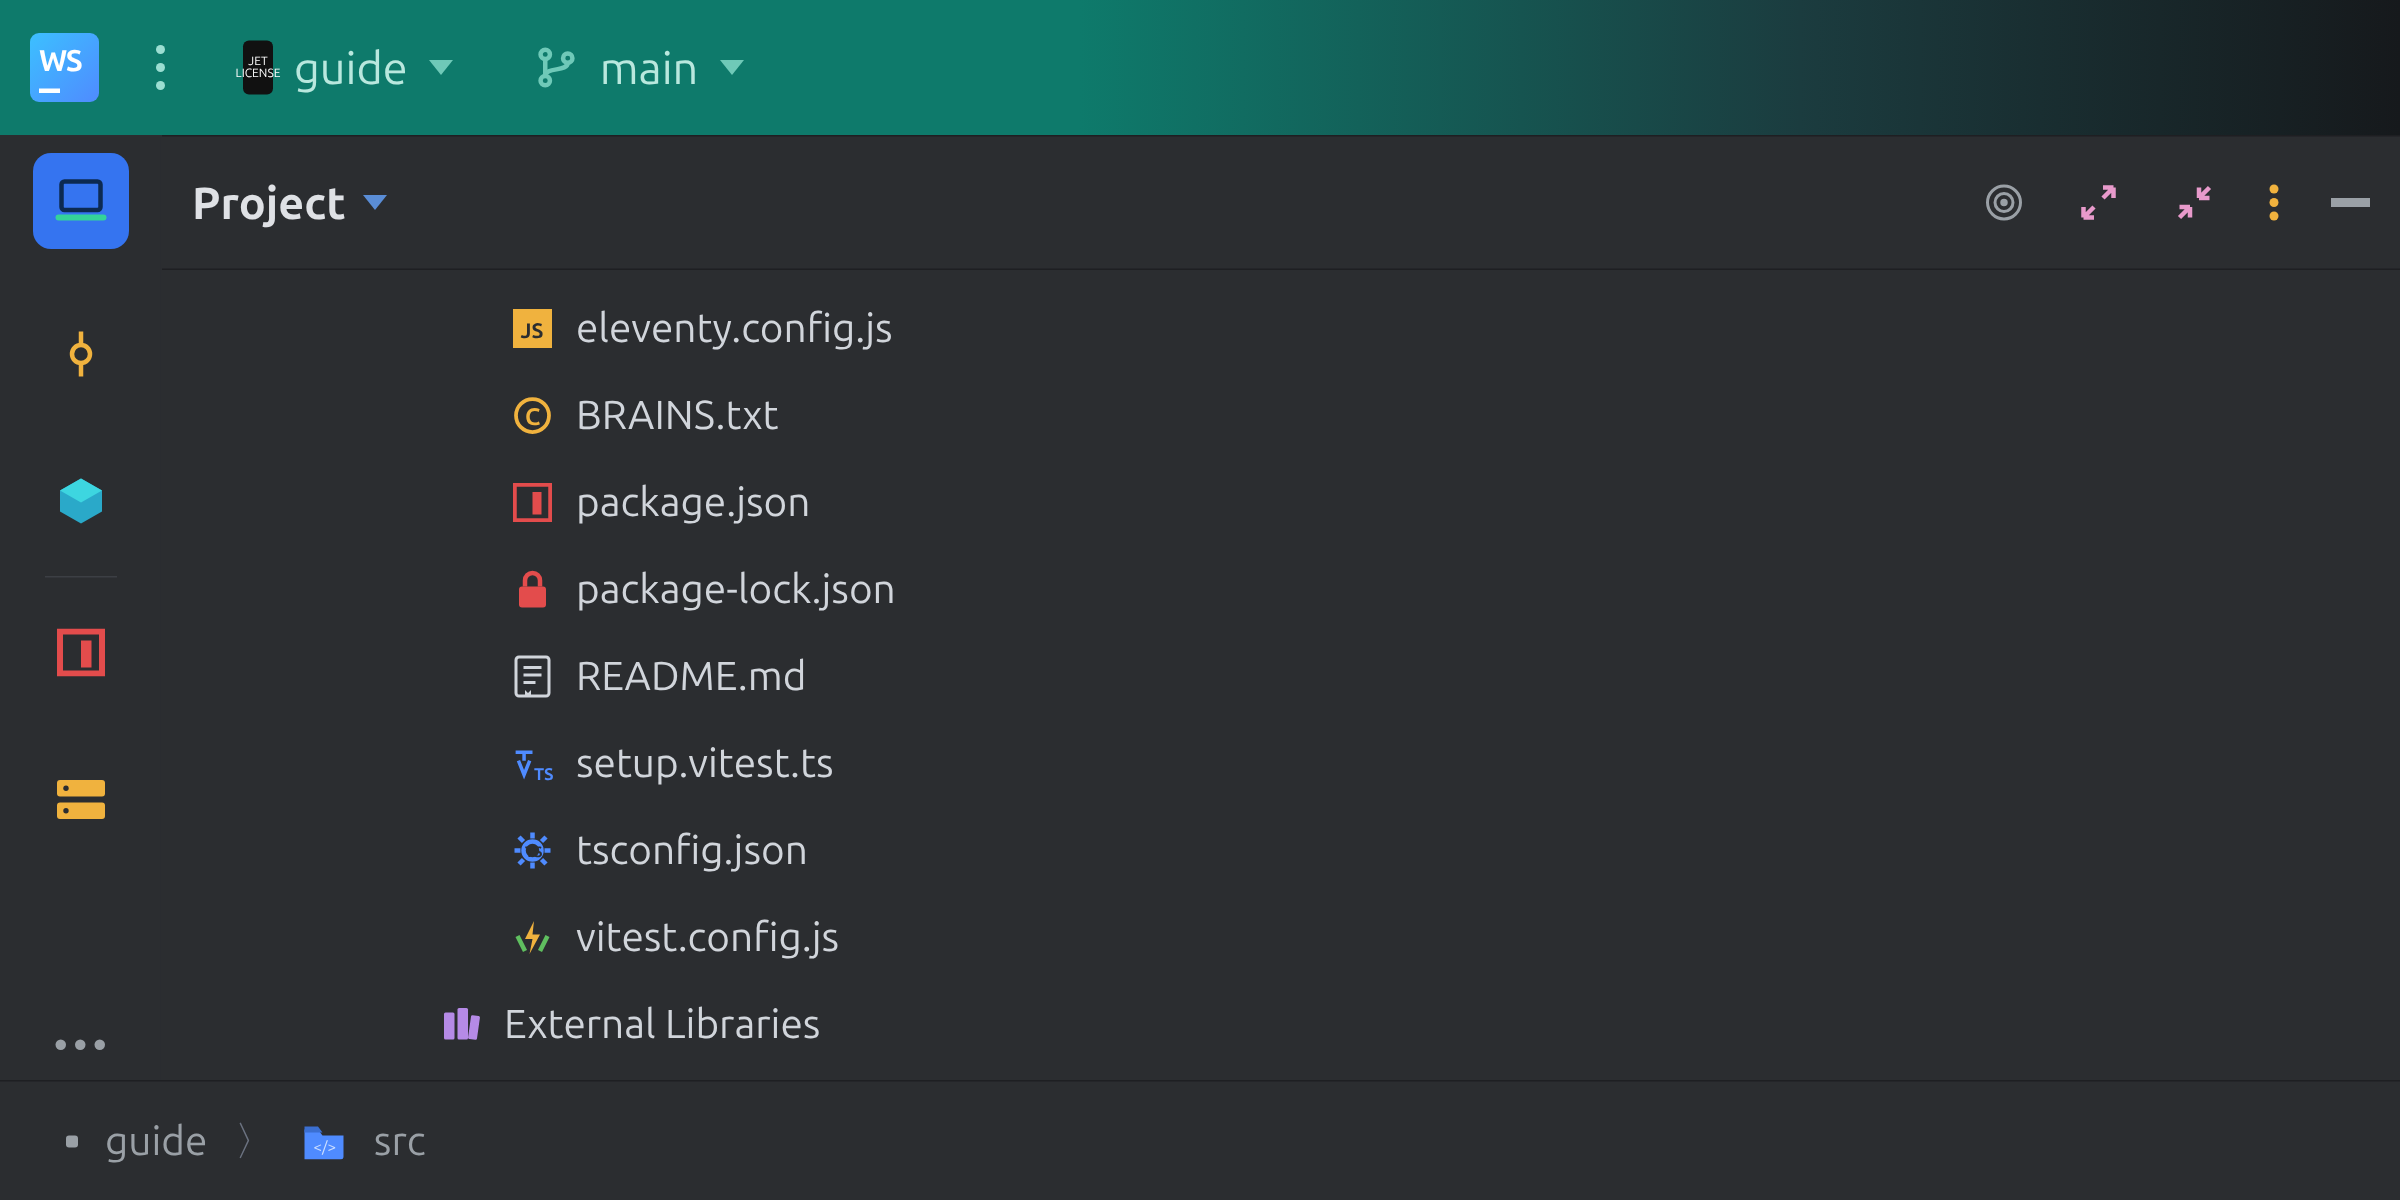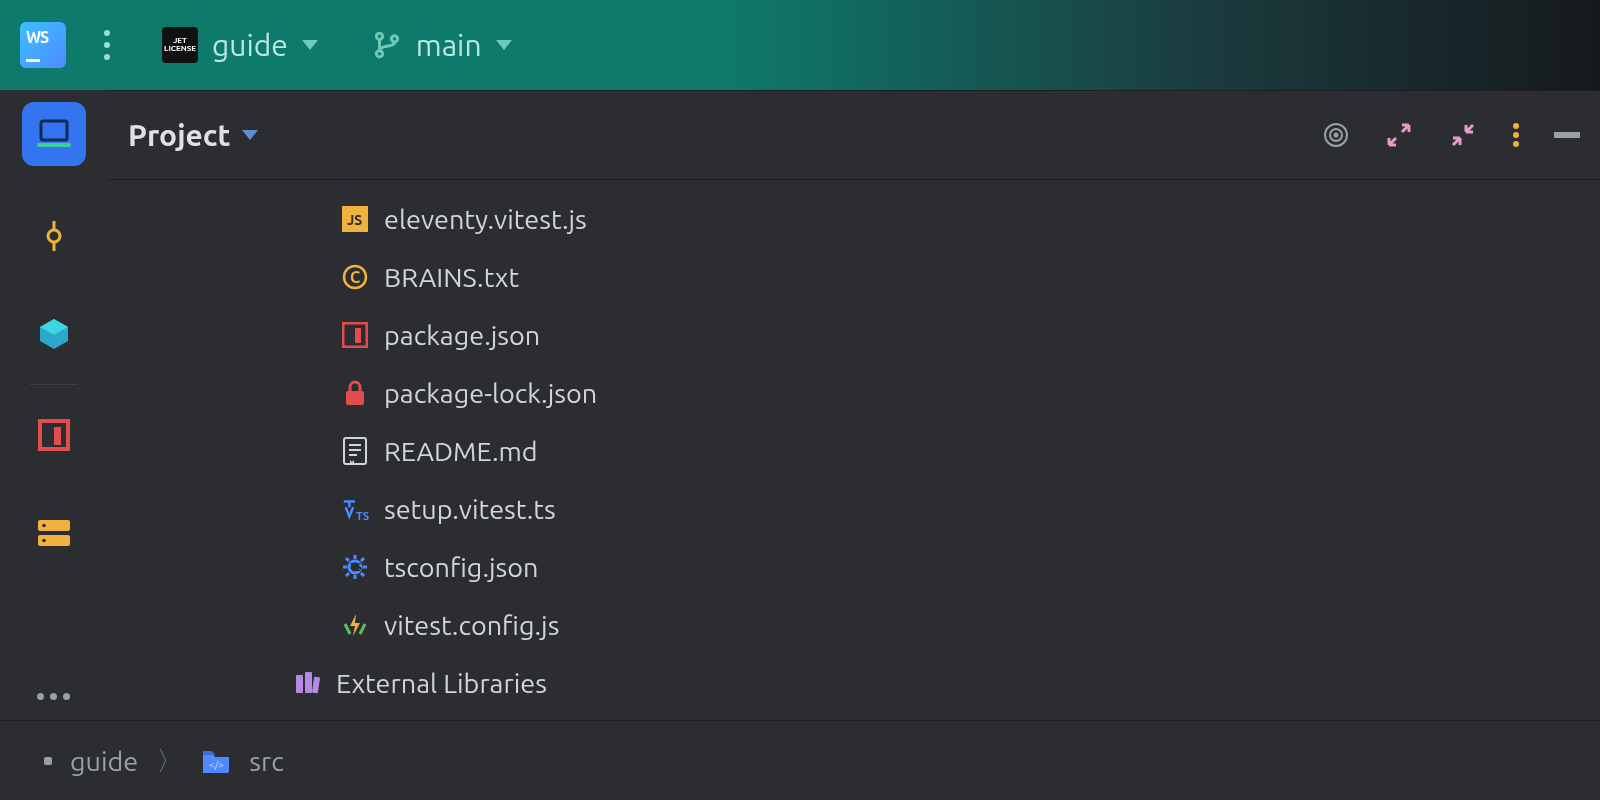--- a/index.html
+++ b/index.html
@@ -23,32 +23,32 @@
   gap: 20px;
 }
 .ws-logo {
   width: 46px; height: 46px;
   background: linear-gradient(135deg, #3cc0ff 0%, #4f8bff 100%);
   border-radius: 6px;
   display: flex; align-items: center; justify-content: center;
   color: #fff; font-weight: 700; font-size: 13px;
   position: relative;
 }
-.ws-logo span { position: absolute; top: 6px; left: 6px; font-size: 16px; letter-spacing: -1px; text-align: right; }
+.ws-logo span { position: absolute; top: 6px; left: 6px; font-size: 20px; letter-spacing: -1px; text-align: right; }
 .ws-logo::after { content: ""; position: absolute; bottom: 6px; left: 6px; width: 14px; height: 3px; background: #fff; }
 .vdots {
   width: 6px; display: flex; flex-direction: column; gap: 6px;
   margin: 0 18px;
 }
 .vdots i { width: 6px; height: 6px; border-radius: 50%; background: #9bded2; display: block; }
 
 .proj-badge {
-  width: 36px; height: 36px; background: #111; border-radius: 4px;
+  width: 20px; height: 36px; background: #111; border-radius: 4px;
   display: flex; flex-direction: column; align-items: center; justify-content: center;
-  font-size: 8px; color: #fff; line-height: 1; font-weight: 700;
+  font-size: 8px; color: #fff; line-height: 1; font-weight: 400;
 }
 .proj-chip {
   display: flex; align-items: center; gap: 14px; padding: 6px 14px; border-radius: 8px;
   font-size: 30px; color: #b9e8de; cursor: pointer;
 }
 .chev-down {
   width: 0; height: 0; border-left: 8px solid transparent; border-right: 8px solid transparent;
   border-top: 10px solid #6fc9b8;
 }
 .branch-chip { display: flex; align-items: center; gap: 14px; font-size: 30px; color: #b9e8de; margin-left: 20px; cursor: pointer; }
@@ -235,21 +235,21 @@
 
     <div class="tree">
 
       <div class="tree-row">
         <span class="file-ico">
           <svg width="26" height="26" viewBox="0 0 26 26">
               <rect width="26" height="26" fill="#f0b23e"></rect>
               <text x="5" y="19" font-size="14" font-weight="700" fill="#2b2d30">JS</text>
             </svg>
         </span>
-        <span>eleventy.vitest.js</span>
+        <span>eleventy.config.js</span>
       </div>
 
       <div class="tree-row">
         <span class="file-ico">
           <svg width="28" height="28" viewBox="0 0 28 28" fill="none" stroke="#f0b23e" stroke-width="2.5">
               <circle cx="14" cy="14" r="11"></circle>
               <text x="9" y="20" font-size="16" fill="#f0b23e" font-weight="700" stroke="none">C</text>
             </svg>
         </span>
         <span>BRAINS.txt</span>

